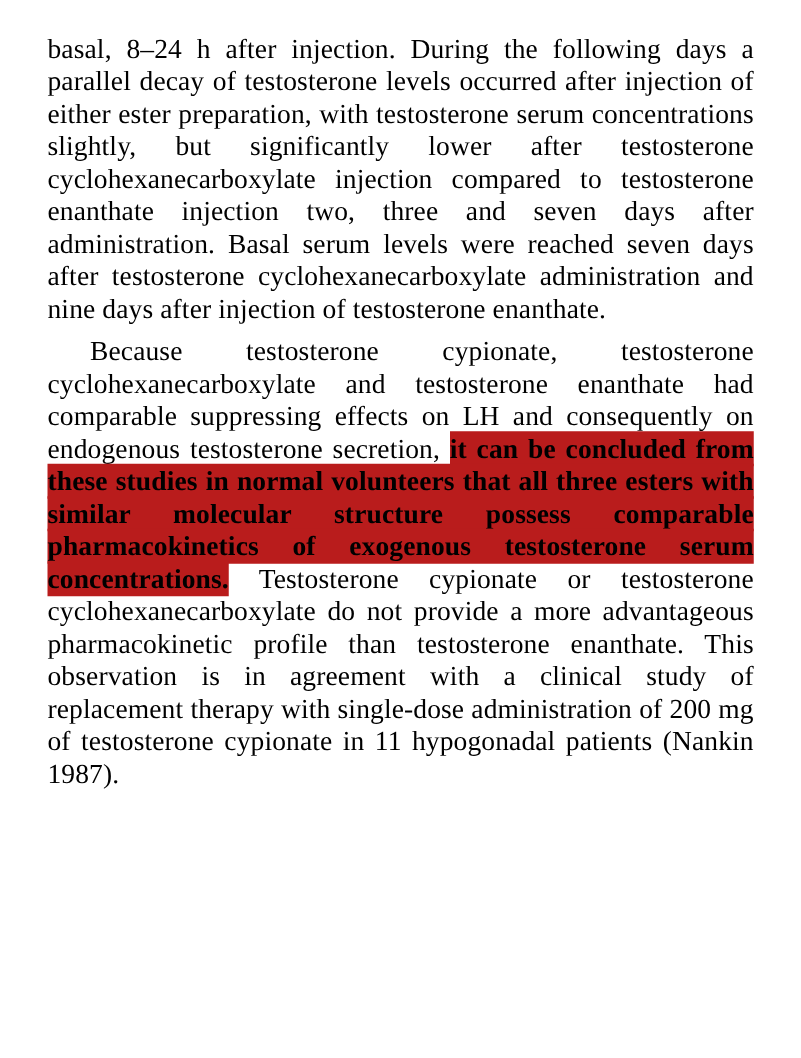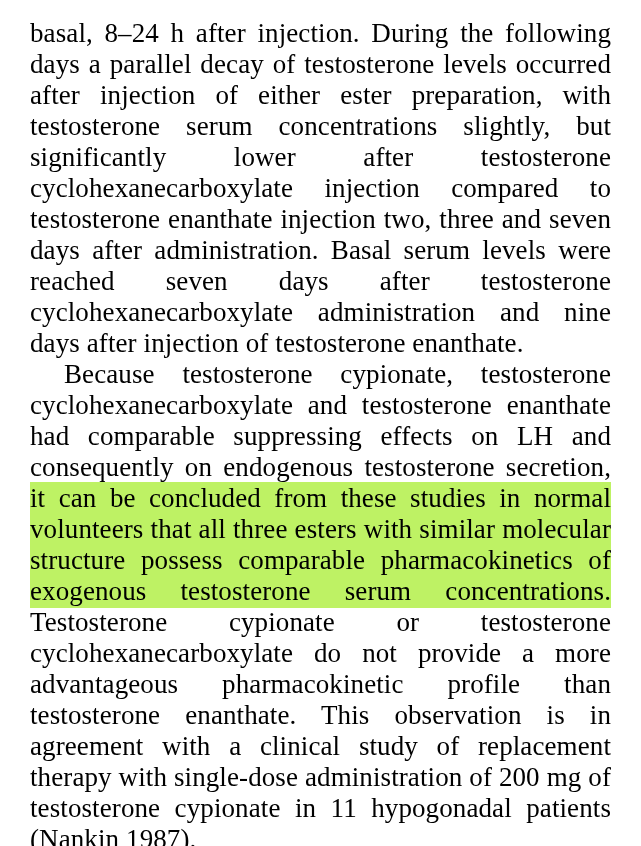--- a/index.html
+++ b/index.html
@@ -15,35 +15,36 @@
     overflow: hidden;
   }
   .page {
     width: 641px;
     height: 846px;
     box-sizing: border-box;
     padding: 18px 30px 0 30px;
     position: relative;
   }
   .para {
-    font-size: 27px;
-    line-height: 31px;
+    font-size: 22px;
+    line-height: 26px;
     text-align: justify;
     text-justify: inter-word;
-    margin: 0;
+    margin: 8px;
     letter-spacing: 0.1px;
   }
   .para + .para {
     text-indent: 34px;
   }
   .hl {
-    background: #bef264;
+    background: #b91c1c;
     box-decoration-break: clone;
     -webkit-box-decoration-break: clone;
     padding: 1px 0 2px 0;
+    font-weight: bold;
   }
 </style>
 </head>
 <body>
 
 <div class="page">
 
   <p class="para">
     <span>basal, 8–24 h after injection. During the following days a parallel decay of testosterone levels occurred after injection of either ester preparation, with testosterone serum concentrations slightly, but significantly lower after testosterone cyclohexanecarboxylate injection compared to testosterone enanthate injection two, three and seven days after administration. Basal serum levels were reached seven days after testosterone cyclohexanecarboxylate administration and nine days after injection of testosterone enanthate.</span>
   </p>

